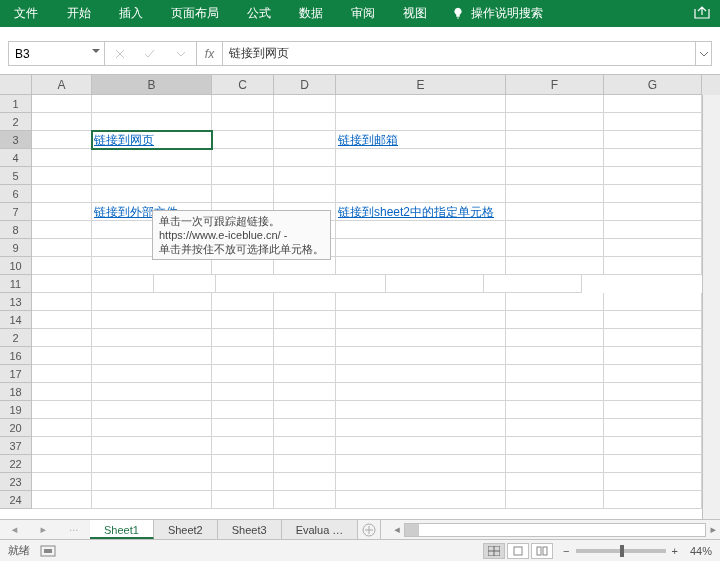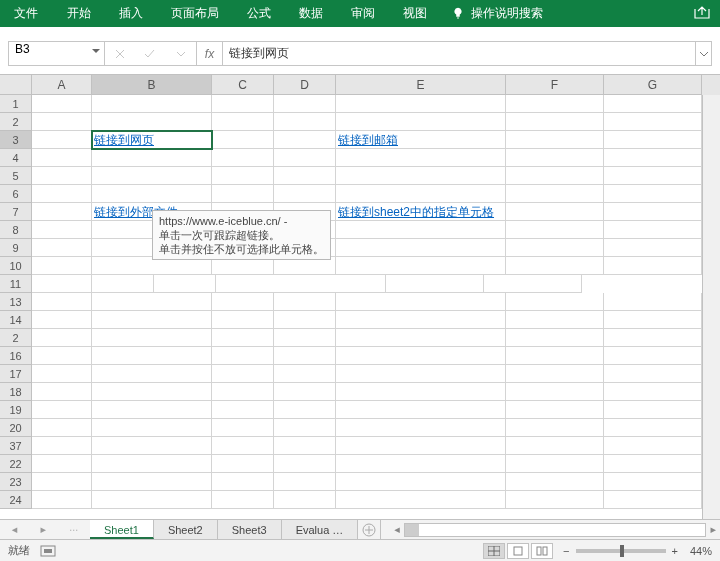--- a/index.html
+++ b/index.html
@@ -4,21 +4,21 @@
 <style>
 *{box-sizing:border-box;margin:0;padding:0;font-family:"Microsoft YaHei","Segoe UI",sans-serif}
 body{background:#fff;overflow:hidden;width:720px;height:561px;position:relative}
 .ribbon{height:27px;background:#108043;display:flex;align-items:center;color:#fff;font-size:12px;position:relative}
 .ribbon-tab{padding:0 14px;height:27px;line-height:27px;cursor:pointer}
 .ribbon-sep{width:1px;height:100%;background:rgba(255,255,255,.25)}
 .tell-me{display:flex;align-items:center;gap:6px;margin-left:10px}
 .bulb{width:14px;height:14px;display:inline-block}
 .share{position:absolute;right:10px;top:6px;width:16px;height:14px}
 .fx-row{height:25px;margin:14px 8px 0 8px;display:flex;align-items:stretch;border:1px solid #c6c6c6;font-size:12px;background:#fff}
-.name-box{width:96px;display:flex;padding:0 6px;border-right:1px solid #c6c6c6;position:relative;background:#fff}
+.name-box{width:96px;display:flex;align-items:center;padding:0 6px;border-right:1px solid #c6c6c6;position:relative;background:#fff}
 .name-box .dd{position:absolute;right:4px;top:7px;border:4px solid transparent;border-top-color:#666}
 .fx-btns{width:92px;display:flex;align-items:center;justify-content:space-around;border-right:1px solid #c6c6c6;color:#a0a0a0}
 .fx-btns svg{opacity:.55}
 .fx-lbl{width:26px;display:flex;align-items:center;justify-content:center;font-style:italic;color:#777;border-right:1px solid #c6c6c6}
 .fx-input{flex:1;display:flex;align-items:center;padding:0 6px;color:#333}
 .fx-exp{width:16px;display:flex;align-items:center;justify-content:center;color:#777;border-left:1px solid #c6c6c6}
 .grid-wrap{position:absolute;left:0;right:0;top:74px;bottom:42px;border-top:1px solid #c1c1c1;overflow:hidden}
 .col-hdr{display:flex;height:20px;background:#e6e6e6;font-size:12px;color:#555}
 .corner{width:32px;border-right:1px solid #c1c1c1;border-bottom:1px solid #c1c1c1;background:#e6e6e6}
 .ch{border-right:1px solid #c1c1c1;border-bottom:1px solid #c1c1c1;text-align:center;line-height:20px;background:#e6e6e6}
@@ -343,22 +343,22 @@
         <div class="cell" style="width: 62px;"></div>
         <div class="cell" style="width: 62px;"></div>
         <div class="cell" style="width: 170px;"></div>
         <div class="cell" style="width: 98px;"></div>
         <div class="cell" style="width: 98px;"></div>
       </div>
     </div>
   <div class="vscroll"></div>
 
   <div class="tooltip">
+    <div>单击一次可跟踪超链接。</div>
     <div>https://www.e-iceblue.cn/ -</div>
-    <div>单击一次可跟踪超链接。</div>
     <div>单击并按住不放可选择此单元格。</div>
   </div>
 </div>
 
 <div class="tabs-bar">
   <div class="tab-nav">
     <span>◂</span>
     <span>▸</span>
     <span style="font-size:9px">⋯</span>
   </div>

